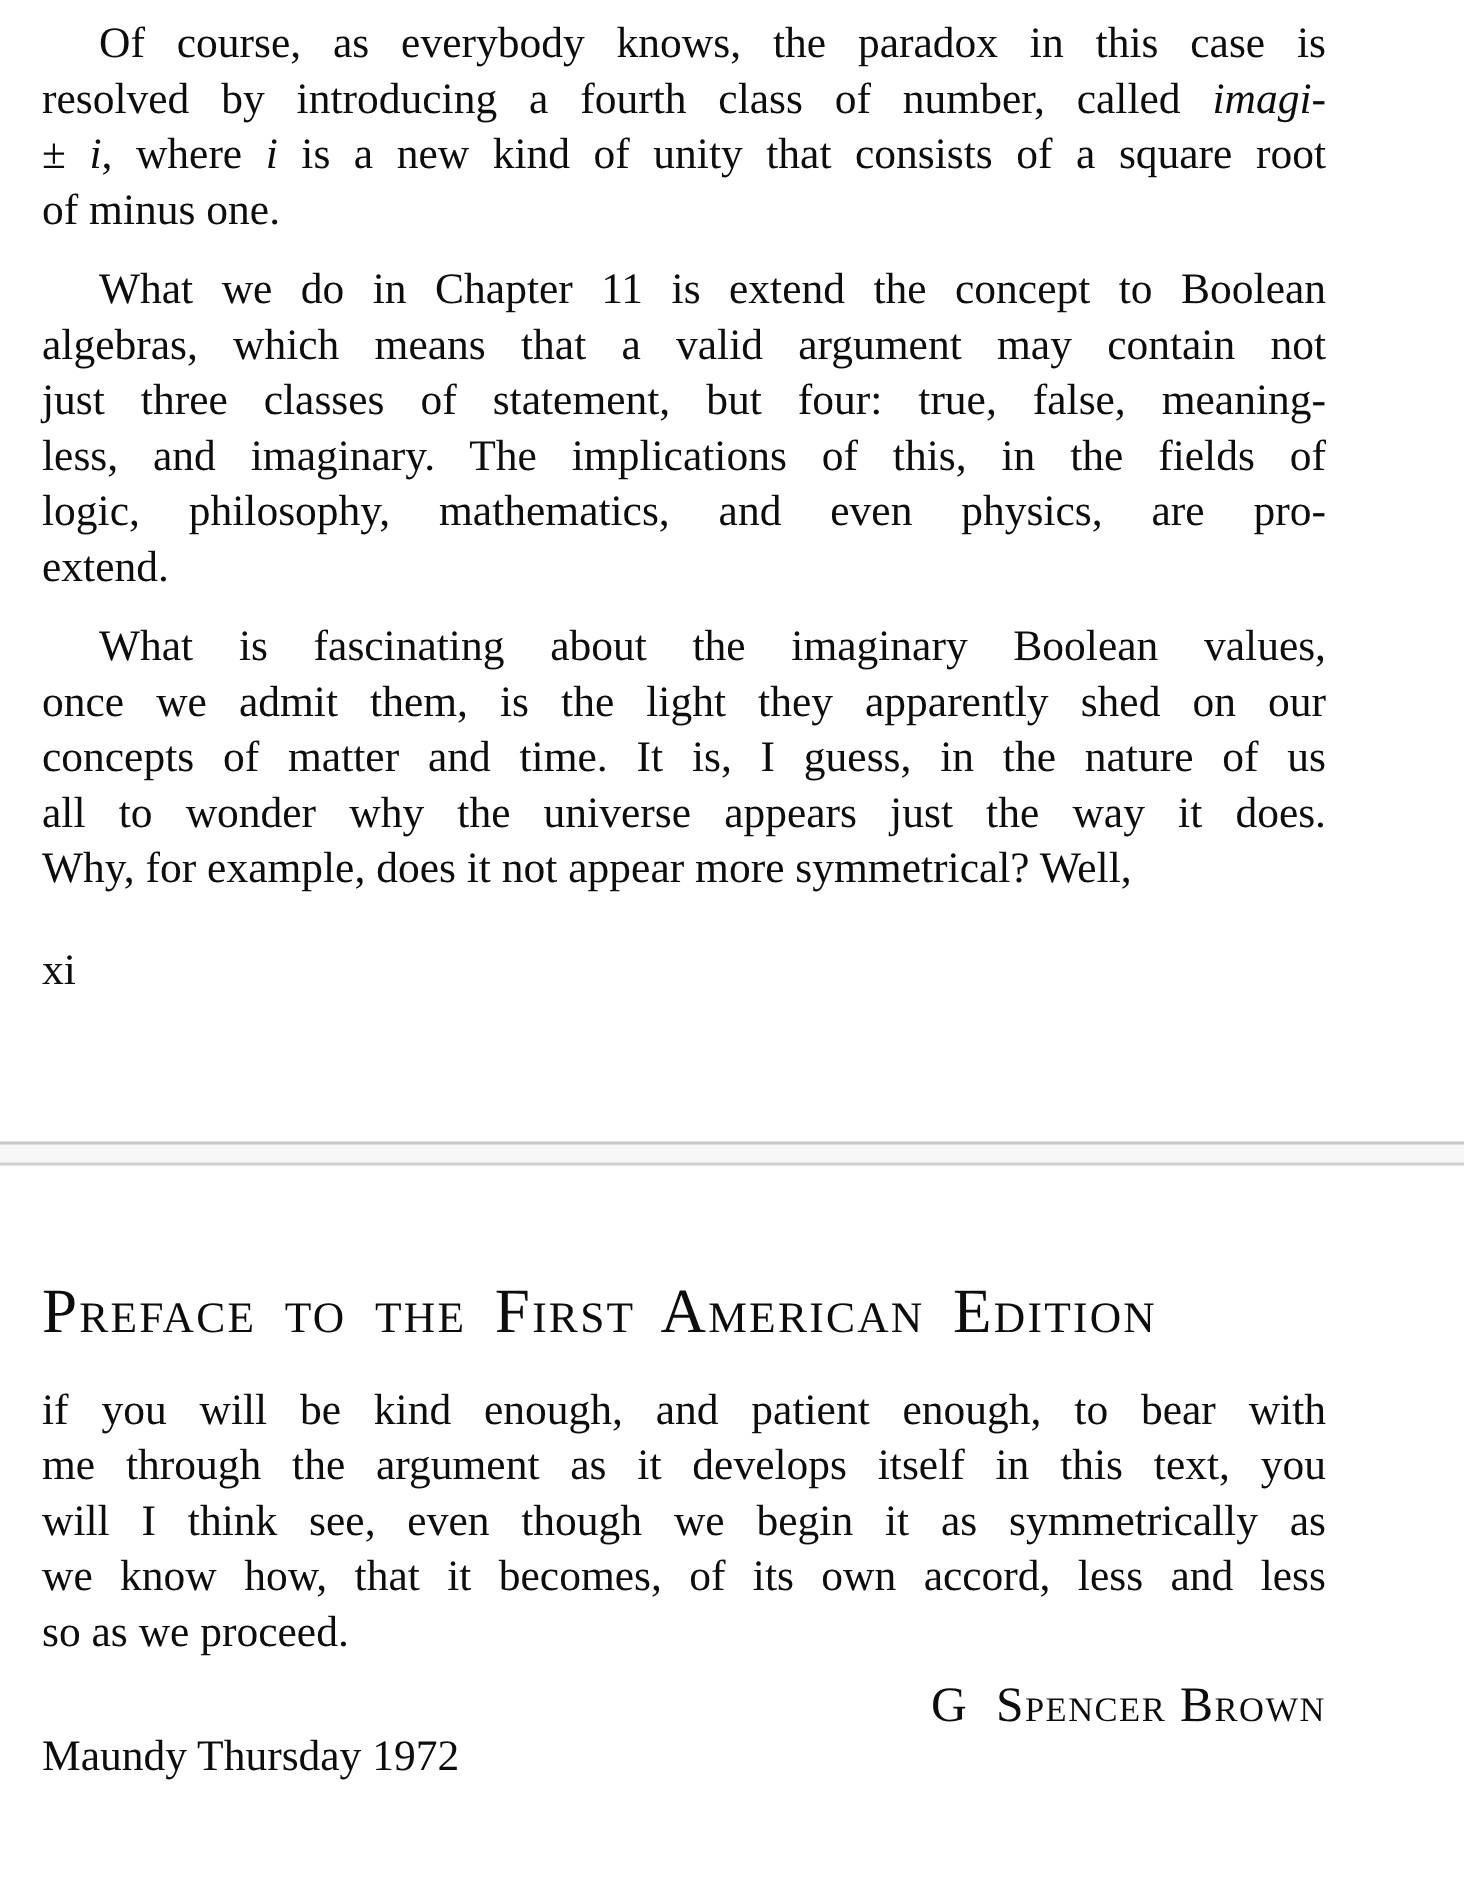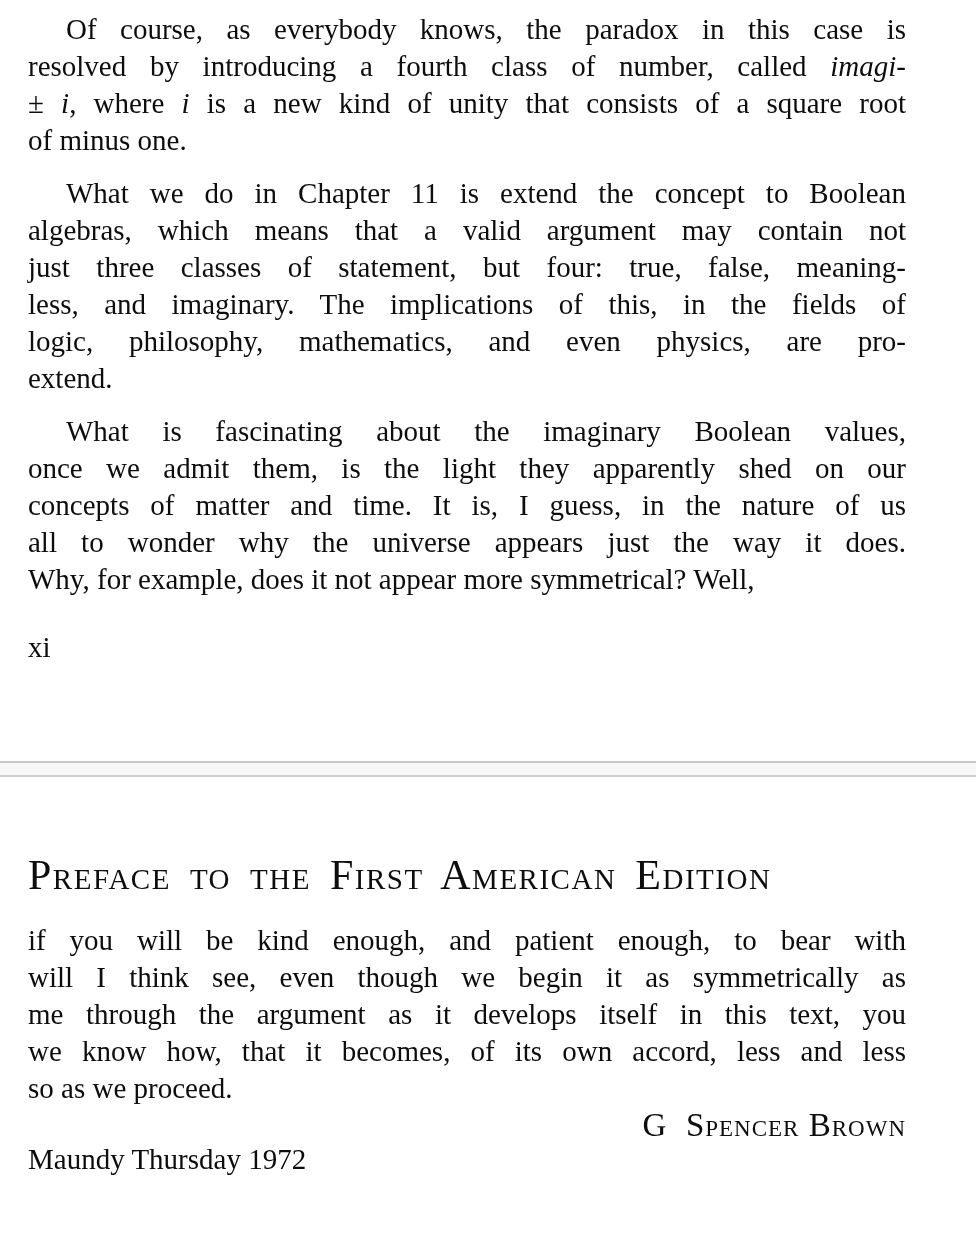--- a/index.html
+++ b/index.html
@@ -4,21 +4,21 @@
 <style>
   html, body { margin: 0; padding: 0; }
   body {
     width: 976px;
     height: 1258px;
     background: #ffffff;
     color: #0d0d0d;
     font-family: "Liberation Serif", serif;
     overflow: hidden;
   }
-  .page { padding-left: 28px; padding-right: 70px; }
+  .page { padding-left: 28px; padding-right: 92px; }
   .page1 { padding-top: 11px; }
 
   .para { font-size: 29px; line-height: 37px; }
   .para + .para { margin-top: 16px; }
 
   .line { text-align: justify; text-align-last: justify; }
   .line.last { text-align-last: left; }
   .line.first { text-indent: 38px; }
 
   .page-number {
@@ -41,21 +41,21 @@
     line-height: 44px;
     font-weight: normal;
     font-variant: small-caps;
     letter-spacing: 1.5px;
     word-spacing: 7px;
   }
 
   .page2 .para { margin-top: 25px; }
 
   .signature {
-    margin-top: 2px;
+    margin-top: 14px;
     font-size: 33px;
     line-height: 32px;
     font-variant: small-caps;
     letter-spacing: 1px;
     text-align: right;
     white-space: pre-wrap;
   }
 
   .place, .date { font-size: 29px; line-height: 37px; }
   .place { margin-top: 1px; }
@@ -89,22 +89,22 @@
       </div>
     <div class="page-number">xi</div>
   </section>
 
   <div class="separator"></div>
 
   <section class="page page2">
     <h1 class="heading">Preface to the First American Edition</h1>
     <div class="para">
         <div class="line"><span>if you will be kind enough, and patient enough, to bear with</span></div>
+        <div class="line"><span>me through the argument as it develops itself in this text, you</span></div>
         <div class="line"><span>will I think see, even though we begin it as symmetrically as</span></div>
-        <div class="line"><span>me through the argument as it develops itself in this text, you</span></div>
         <div class="line"><span>we know how, that it becomes, of its own accord, less and less</span></div>
         <div class="line last"><span>so as we proceed.</span></div>
       </div>
     <div class="signature">G  Spencer Brown</div>
     <div class="date">Maundy Thursday 1972</div>
   </section>
 
 </main>
 
 </body></html>

